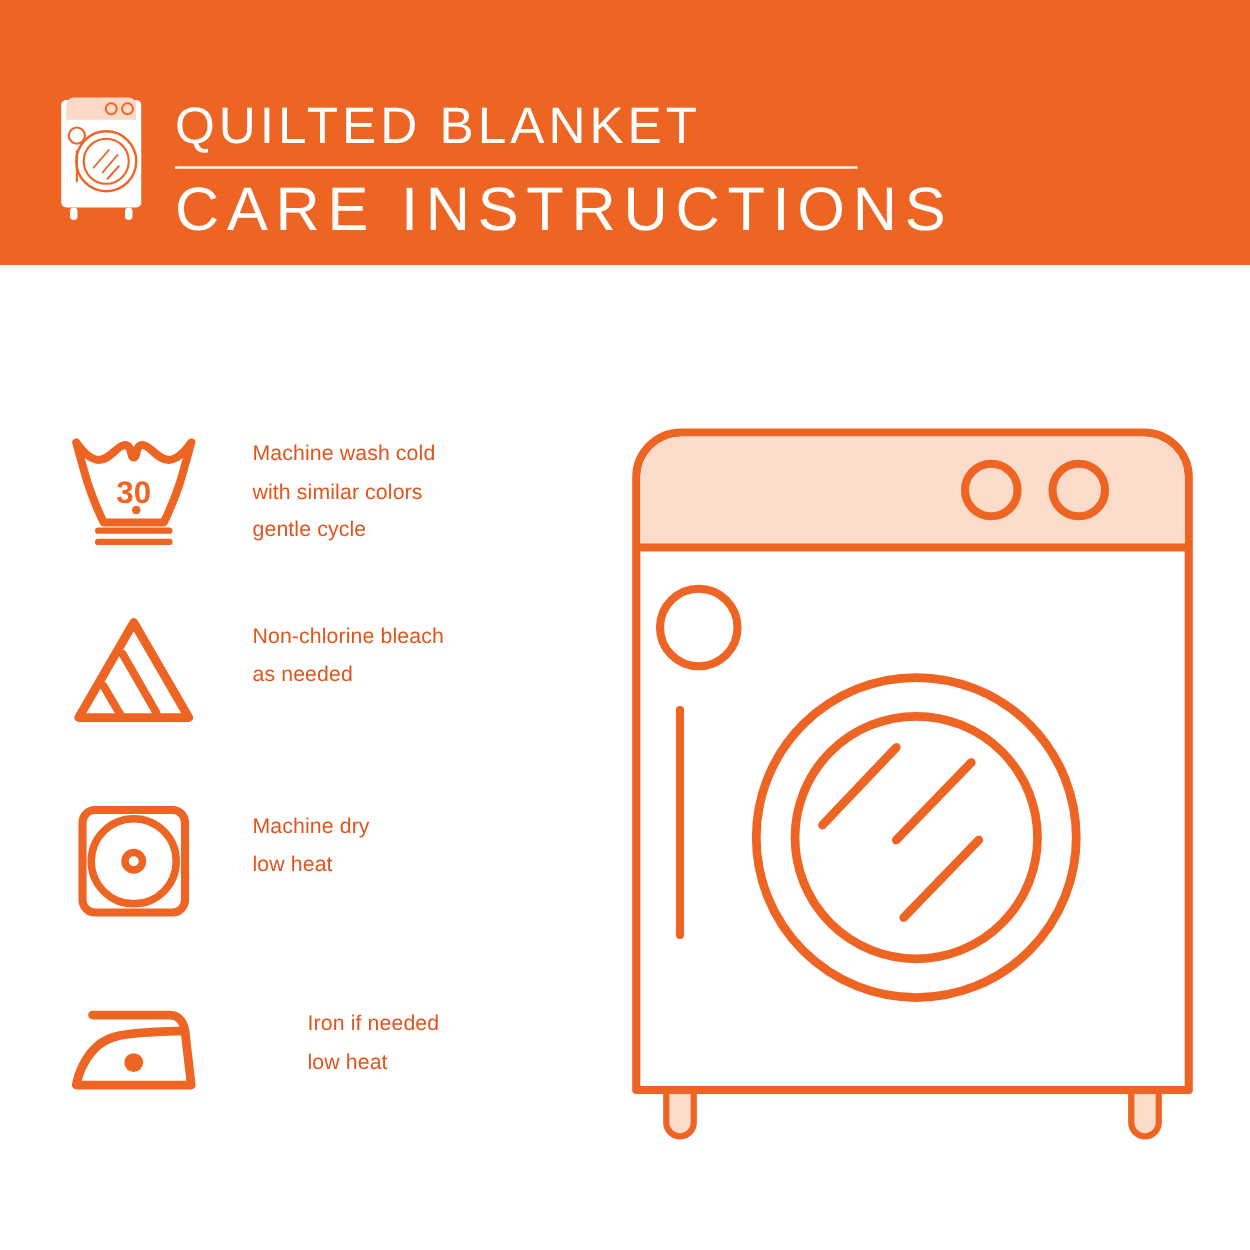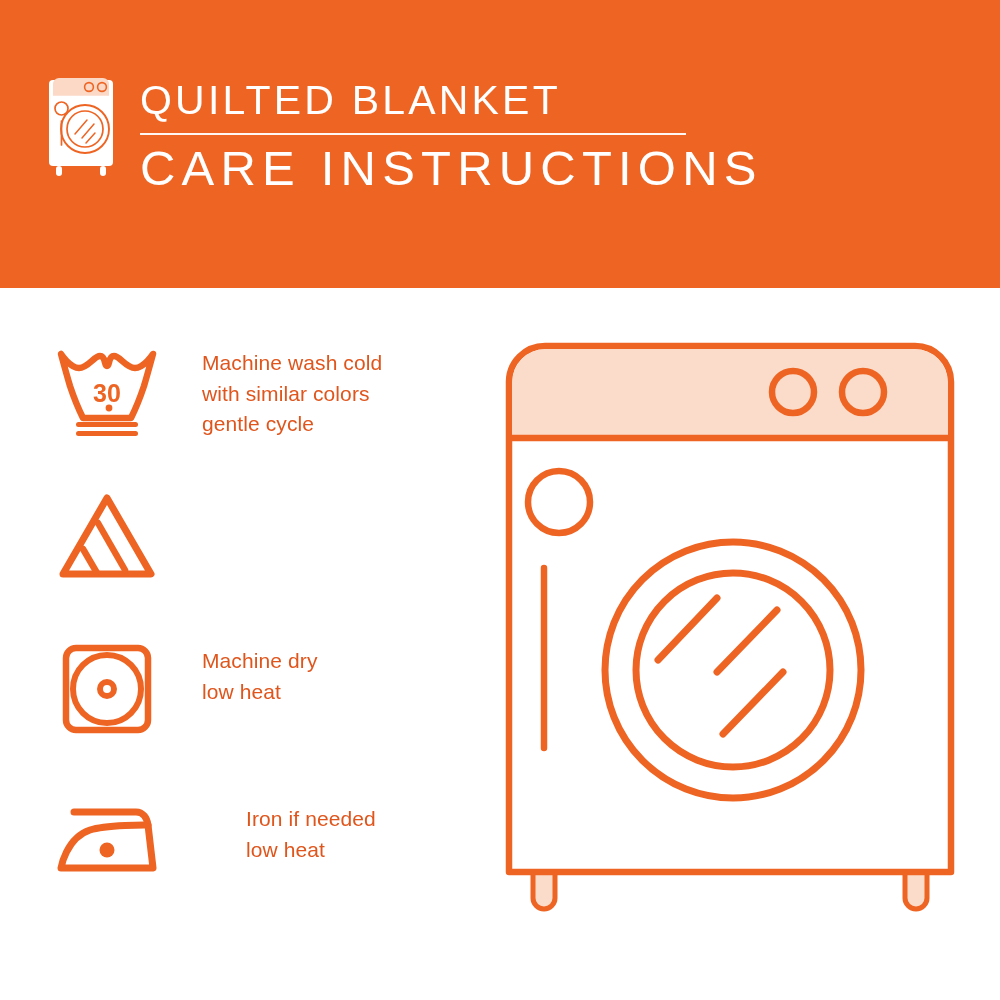--- a/index.html
+++ b/index.html
@@ -13,21 +13,21 @@
     font-family: "Liberation Sans", sans-serif;
     overflow: hidden;
     position: relative;
   }
 
   
   #header-bar {
     position: absolute;
     left: 0; top: 0;
     width: 1000px;
-    height: 288px;
+    height: 212px;
     background: #ee6423;
   }
   #header-logo {
     position: absolute;
     left: 44px;
     top: 64px;
     width: 74px;
     height: 118px;
   }
   #header-titles {
@@ -81,21 +81,21 @@
 
   .care-icon {
     width: 118px;
     flex: 0 0 118px;
     display: flex;
     align-items: flex-end;
     justify-content: center;
   }
   .care-text {
     color: #e0551c;
-    font-size: 21px;
+    font-size: 17px;
     line-height: 30.5px;
     letter-spacing: .1px;
     padding-left: 36px;
     padding-top: 6px;
     white-space: pre-line;
   }
 
   
   #washer-illustration {
     position: absolute;
@@ -167,20 +167,22 @@
   </div>
 
   <div class="care-row" data-row="1">
     <div class="care-icon">
       <svg width="108" height="94" viewBox="0 0 108 94" fill="none" xmlns="http://www.w3.org/2000/svg">
         <path d="M54 10 L98 86 L10 86 Z" stroke="#ee6423" stroke-width="7" stroke-linejoin="round" fill="none"></path>
         <line x1="45" y1="35" x2="72" y2="82" stroke="#ee6423" stroke-width="6.5" stroke-linecap="round"></line>
         <line x1="30" y1="61" x2="44" y2="85" stroke="#ee6423" stroke-width="6.5" stroke-linecap="round"></line>
       </svg>
     </div>
+    <div class="care-text">Non-chlorine bleach
+as needed</div>
   </div>
 
   <div class="care-row" data-row="2">
     <div class="care-icon">
       <svg width="98" height="98" viewBox="0 0 98 98" fill="none" xmlns="http://www.w3.org/2000/svg">
         <rect x="8" y="8" width="82" height="82" rx="10" stroke="#ee6423" stroke-width="6.5" fill="none"></rect>
         <circle cx="49" cy="49" r="34" stroke="#ee6423" stroke-width="6" fill="none"></circle>
         <circle cx="49" cy="49" r="7" stroke="#ee6423" stroke-width="6" fill="none"></circle>
       </svg>
     </div>

